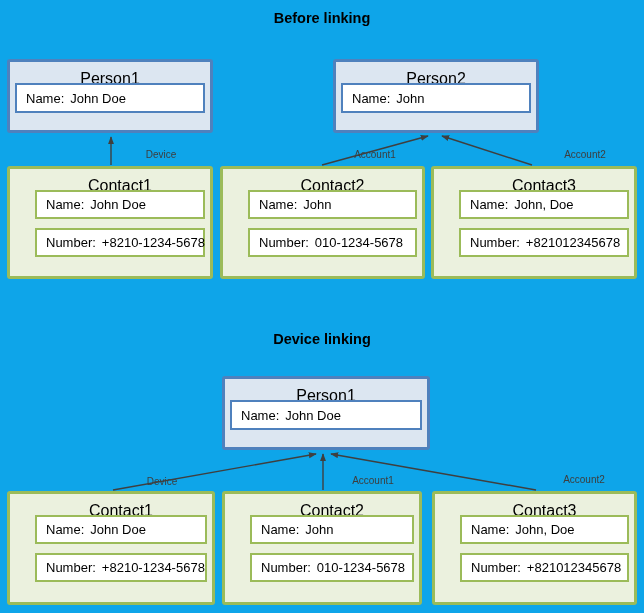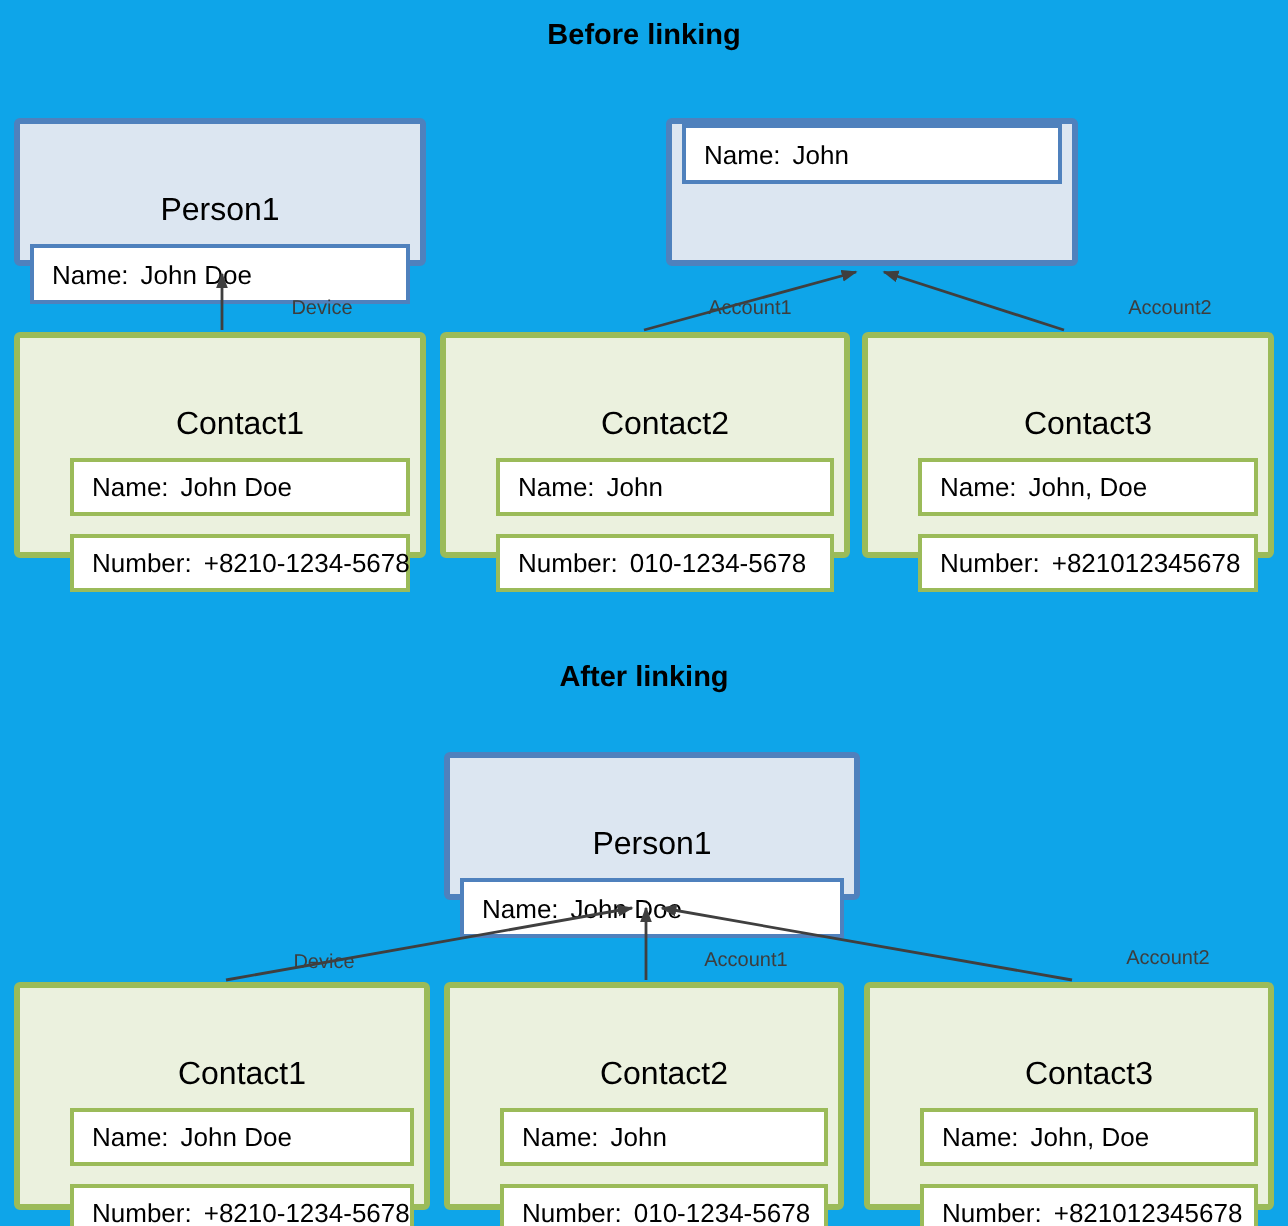--- a/index.html
+++ b/index.html
@@ -18,22 +18,22 @@
     font-family:"Liberation Sans","DejaVu Sans",sans-serif;overflow:hidden;
   }
   .section-title{
     position:absolute;left:0;width:644px;text-align:center;
     font-size:14.5px;font-weight:bold;color:var(--text);
   }
   .box{position:absolute;box-sizing:border-box;border-radius:3px;}
   .person{border:3px solid var(--person-border);background:var(--person-fill);}
   .contact{border:3px solid var(--contact-border);background:var(--contact-fill);padding-left:20px;}
   .box-title{
-    text-align:center;font-size:16px;height:33px;line-height:33px;color:var(--text);
-    white-space:nowrap;overflow:hidden;margin-top:27px;
+    text-align:center;font-size:16px;height:21px;line-height:33px;color:var(--text);
+    white-space:nowrap;overflow:hidden;
   }
   .field{
     box-sizing:border-box;margin:0 5px 9px 5px;height:29px;
     background:var(--field-fill);display:flex;align-items:center;
     padding-left:9px;font-size:13px;color:var(--text);white-space:nowrap;
   }
   .person .field{border:2px solid var(--person-border);height:30px;}
   .contact .field{border:2px solid var(--contact-border);}
   .f-label{margin-right:6px;}
   .tag{
@@ -51,20 +51,21 @@
 
   <div class="box person" style="left:7px;top:59px;width:206px;height:74px;">
     <div class="box-title">Person1</div>
     <div class="field">
       <span class="f-label">Name:</span>
       <span class="f-value">John Doe</span>
     </div>
   </div>
 
   <div class="box person" style="left:333px;top:59px;width:206px;height:74px;">
+    <div class="box-title">Person2</div>
     <div class="field">
       <span class="f-label">Name:</span>
       <span class="f-value">John</span>
     </div>
   </div>
 
   <div class="tag" style="left:111px;top:149px;">Device</div>
   <div class="tag" style="left:325px;top:149px;">Account1</div>
   <div class="tag" style="left:535px;top:149px;">Account2</div>
 
@@ -97,21 +98,21 @@
     <div class="field">
       <span class="f-label">Name:</span>
       <span class="f-value">John, Doe</span>
     </div>
     <div class="field">
       <span class="f-label">Number:</span>
       <span class="f-value">+821012345678</span>
     </div>
   </div>
 
-  <div class="section-title" style="top:331px;">After linking</div>
+  <div class="section-title" style="top:331px;">Device linking</div>
 
   <div class="box person" style="left:222px;top:376px;width:208px;height:74px;">
     <div class="box-title">Person1</div>
     <div class="field">
       <span class="f-label">Name:</span>
       <span class="f-value">John Doe</span>
     </div>
   </div>
 
   <div class="tag" style="left:112px;top:476px;">Device</div>

